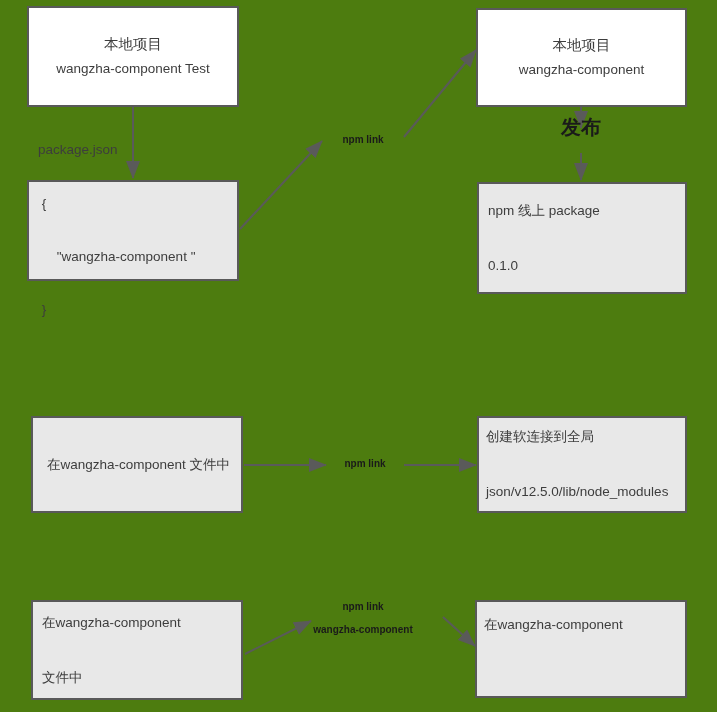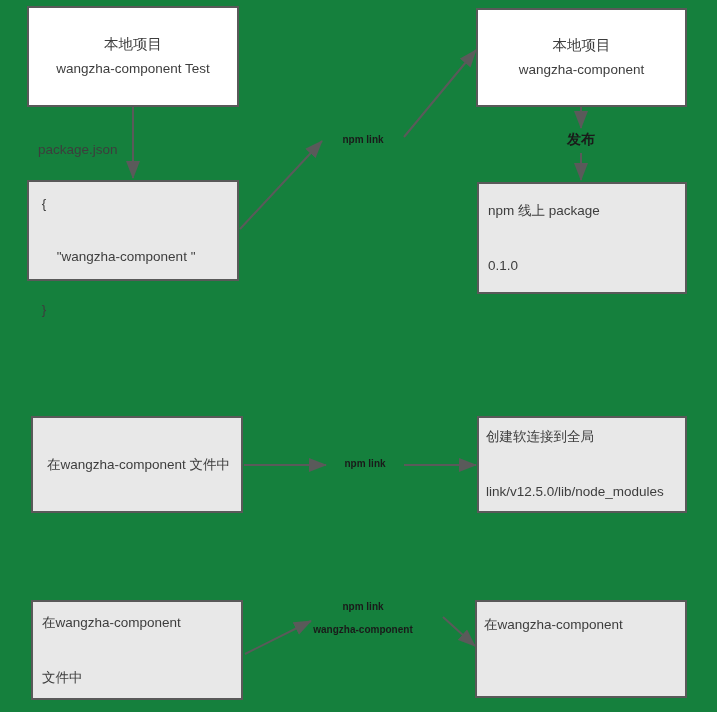--- a/index.html
+++ b/index.html
@@ -7,21 +7,21 @@
     padding: 0;
     background: #ffffff;
   }
   body {
     font-family: "Liberation Sans", "DejaVu Sans", sans-serif;
   }
   #canvas {
     position: relative;
     width: 717px;
     height: 712px;
-    background: #15803d;
+    background: #4d7c0f;
     overflow: hidden;
   }
   .box {
     position: absolute;
     box-sizing: border-box;
     border: 2px solid #595959;
     display: flex;
     flex-direction: column;
     justify-content: center;
     color: #3d3d3d;
@@ -104,36 +104,36 @@
     <div class="line"> }</div>
   </div>
 
   <div class="label center-x" style="left:363px; top:134px;">npm link</div>
 
   <div class="box white center" style="left:476px; top:8px; width:211px; height:99px;">
     <div class="line" style="font-size:14.5px;">本地项目</div>
     <div class="line">wangzha-component</div>
   </div>
 
-  <div class="label center-x" style="left:581px; top:131px; font-size:14px;">发布</div>
+  <div class="label center-x" style="left:581px; top:114px; font-size:20px;">发布</div>
 
   <div class="box gray left" style="left:477px; top:182px; width:210px; height:112px;">
     <div class="line">npm 线上 package</div>
     <div class="line">0.1.0</div>
   </div>
 
   <div class="box gray left" style="left:31px; top:416px; width:212px; height:97px;align-items:center;">
     <div class="line">在wangzha-component 文件中</div>
   </div>
 
   <div class="label center-x" style="left:365px; top:458px;">npm link</div>
 
   <div class="box gray left" style="left:477px; top:416px; width:210px; height:97px; padding-left:7px;">
     <div class="line">创建软连接到全局</div>
-    <div class="line">link/v12.5.0/lib/node_modules</div>
+    <div class="line">json/v12.5.0/lib/node_modules</div>
   </div>
 
   <div class="box gray left" style="left:31px; top:600px; width:212px; height:100px;">
     <div class="line">在wangzha-component</div>
     <div class="line">文件中</div>
   </div>
 
   <div class="label center-x" style="left:363px; top:601px;">npm link</div>
   <div class="label center-x" style="left:363px; top:624px;">wangzha-component</div>
 

